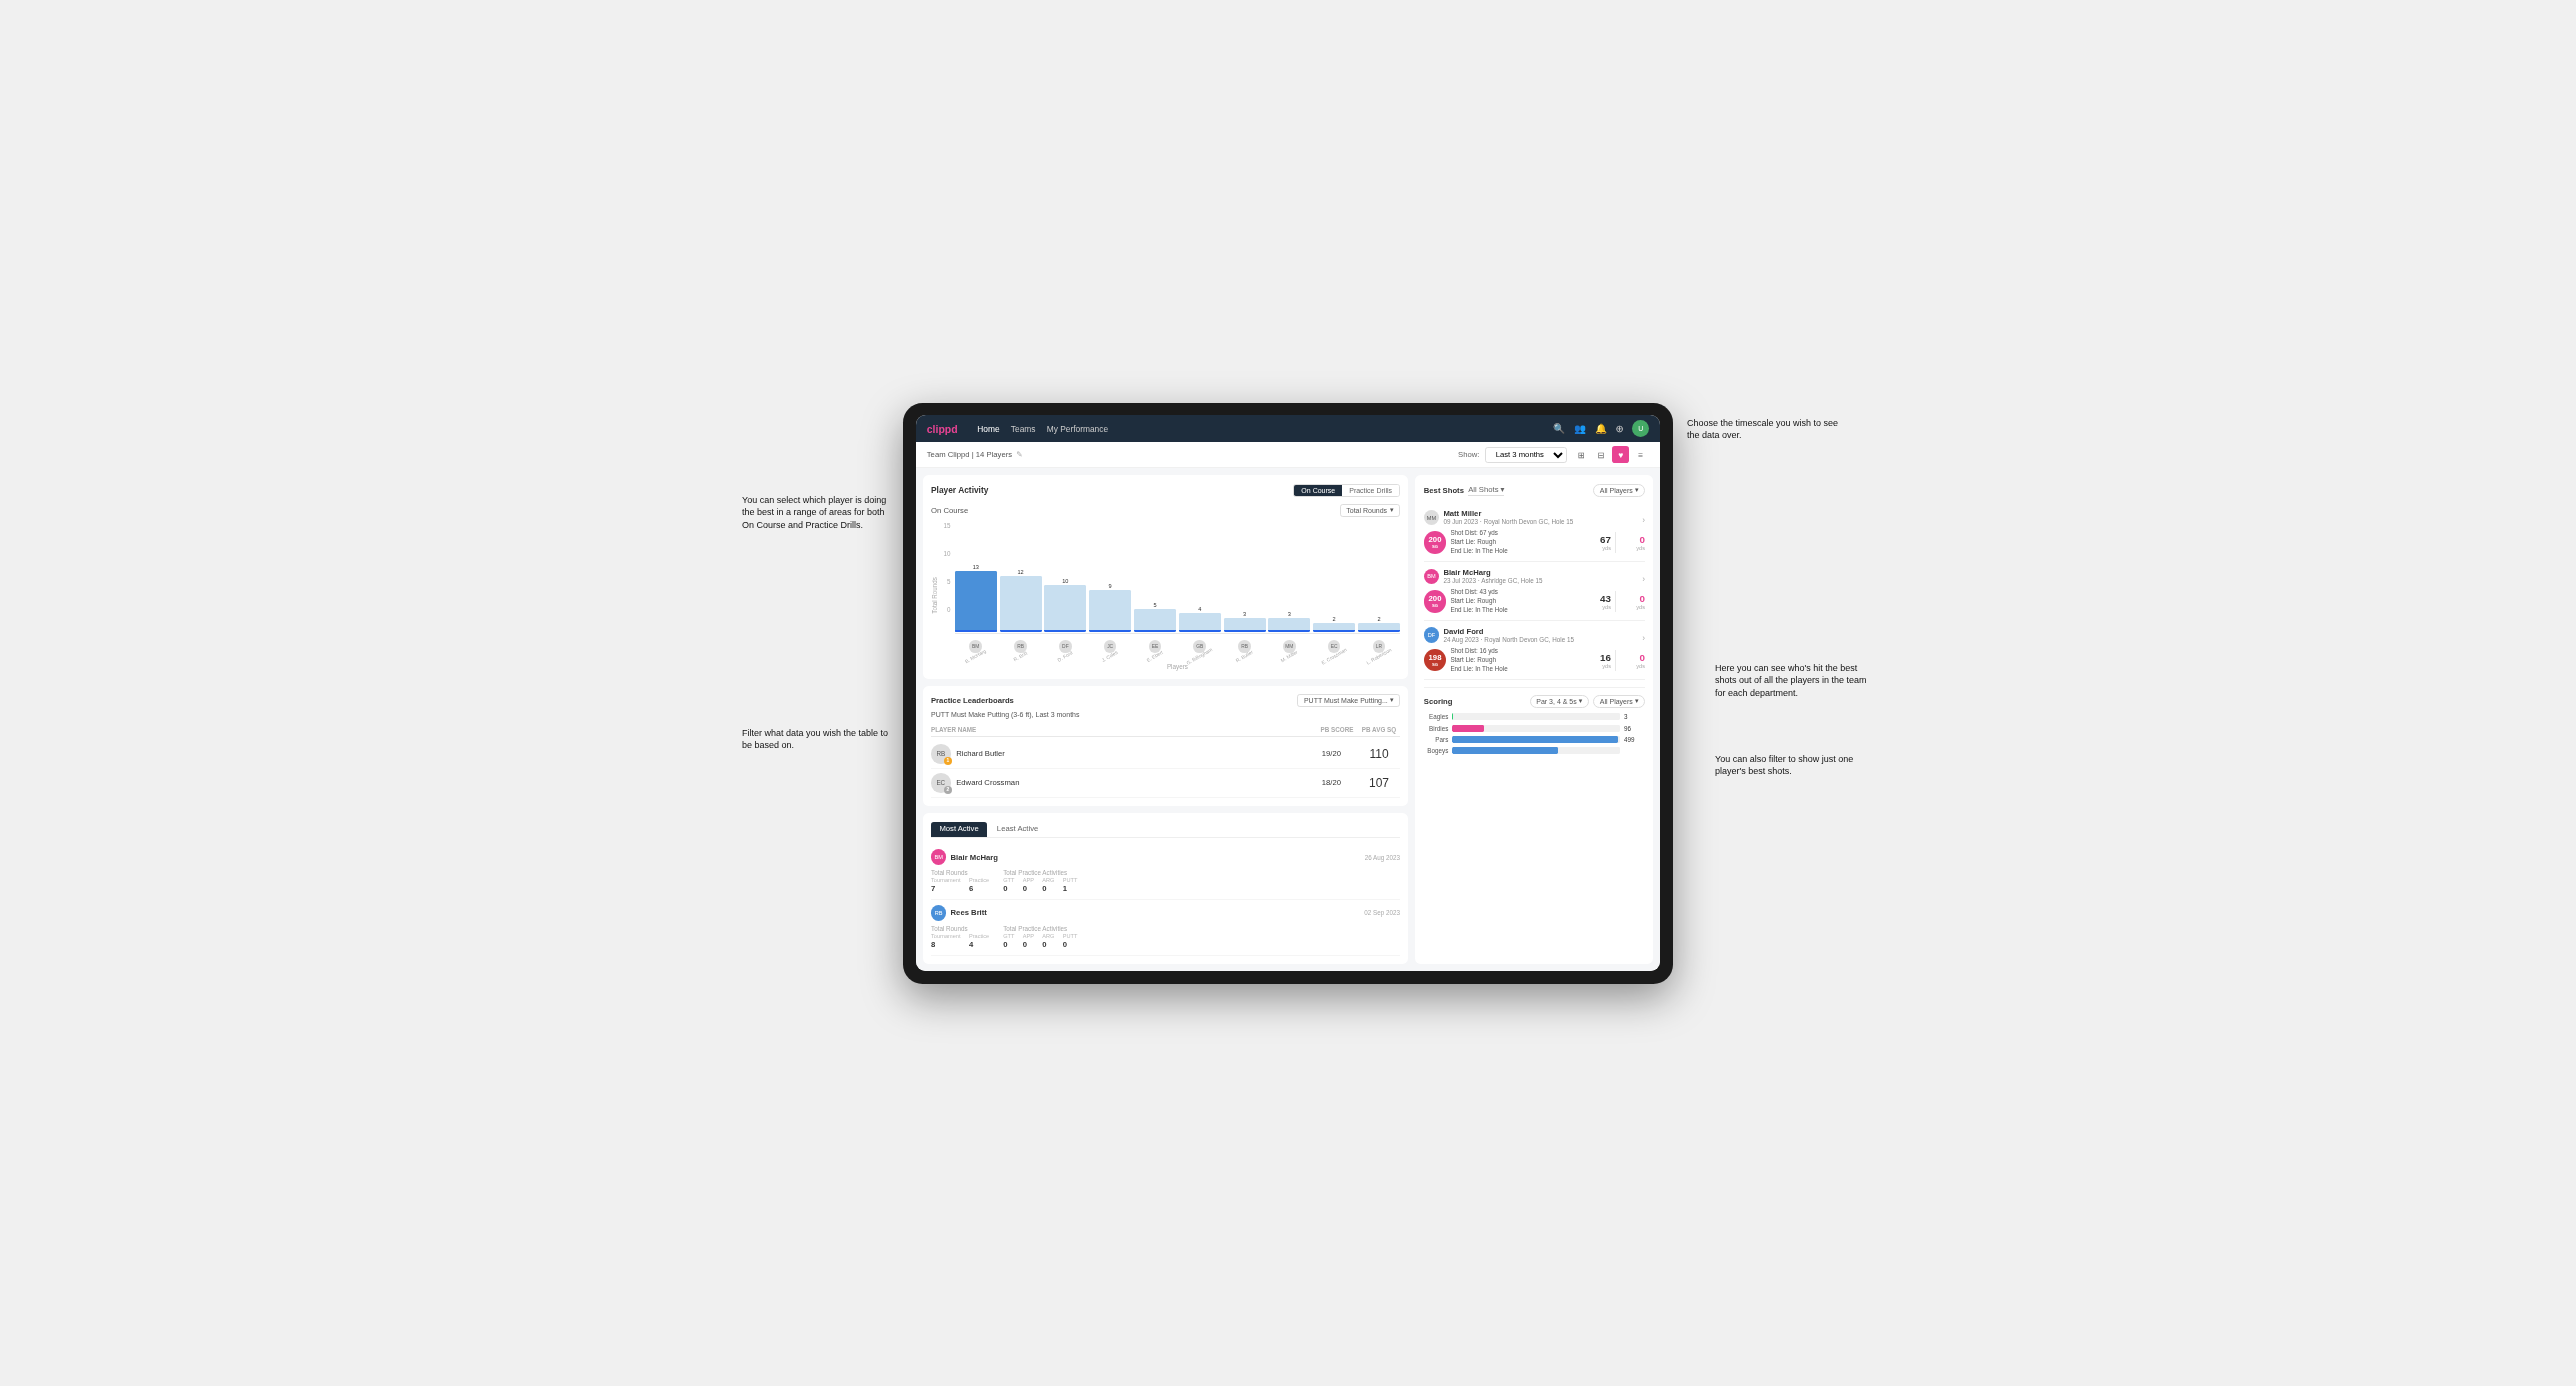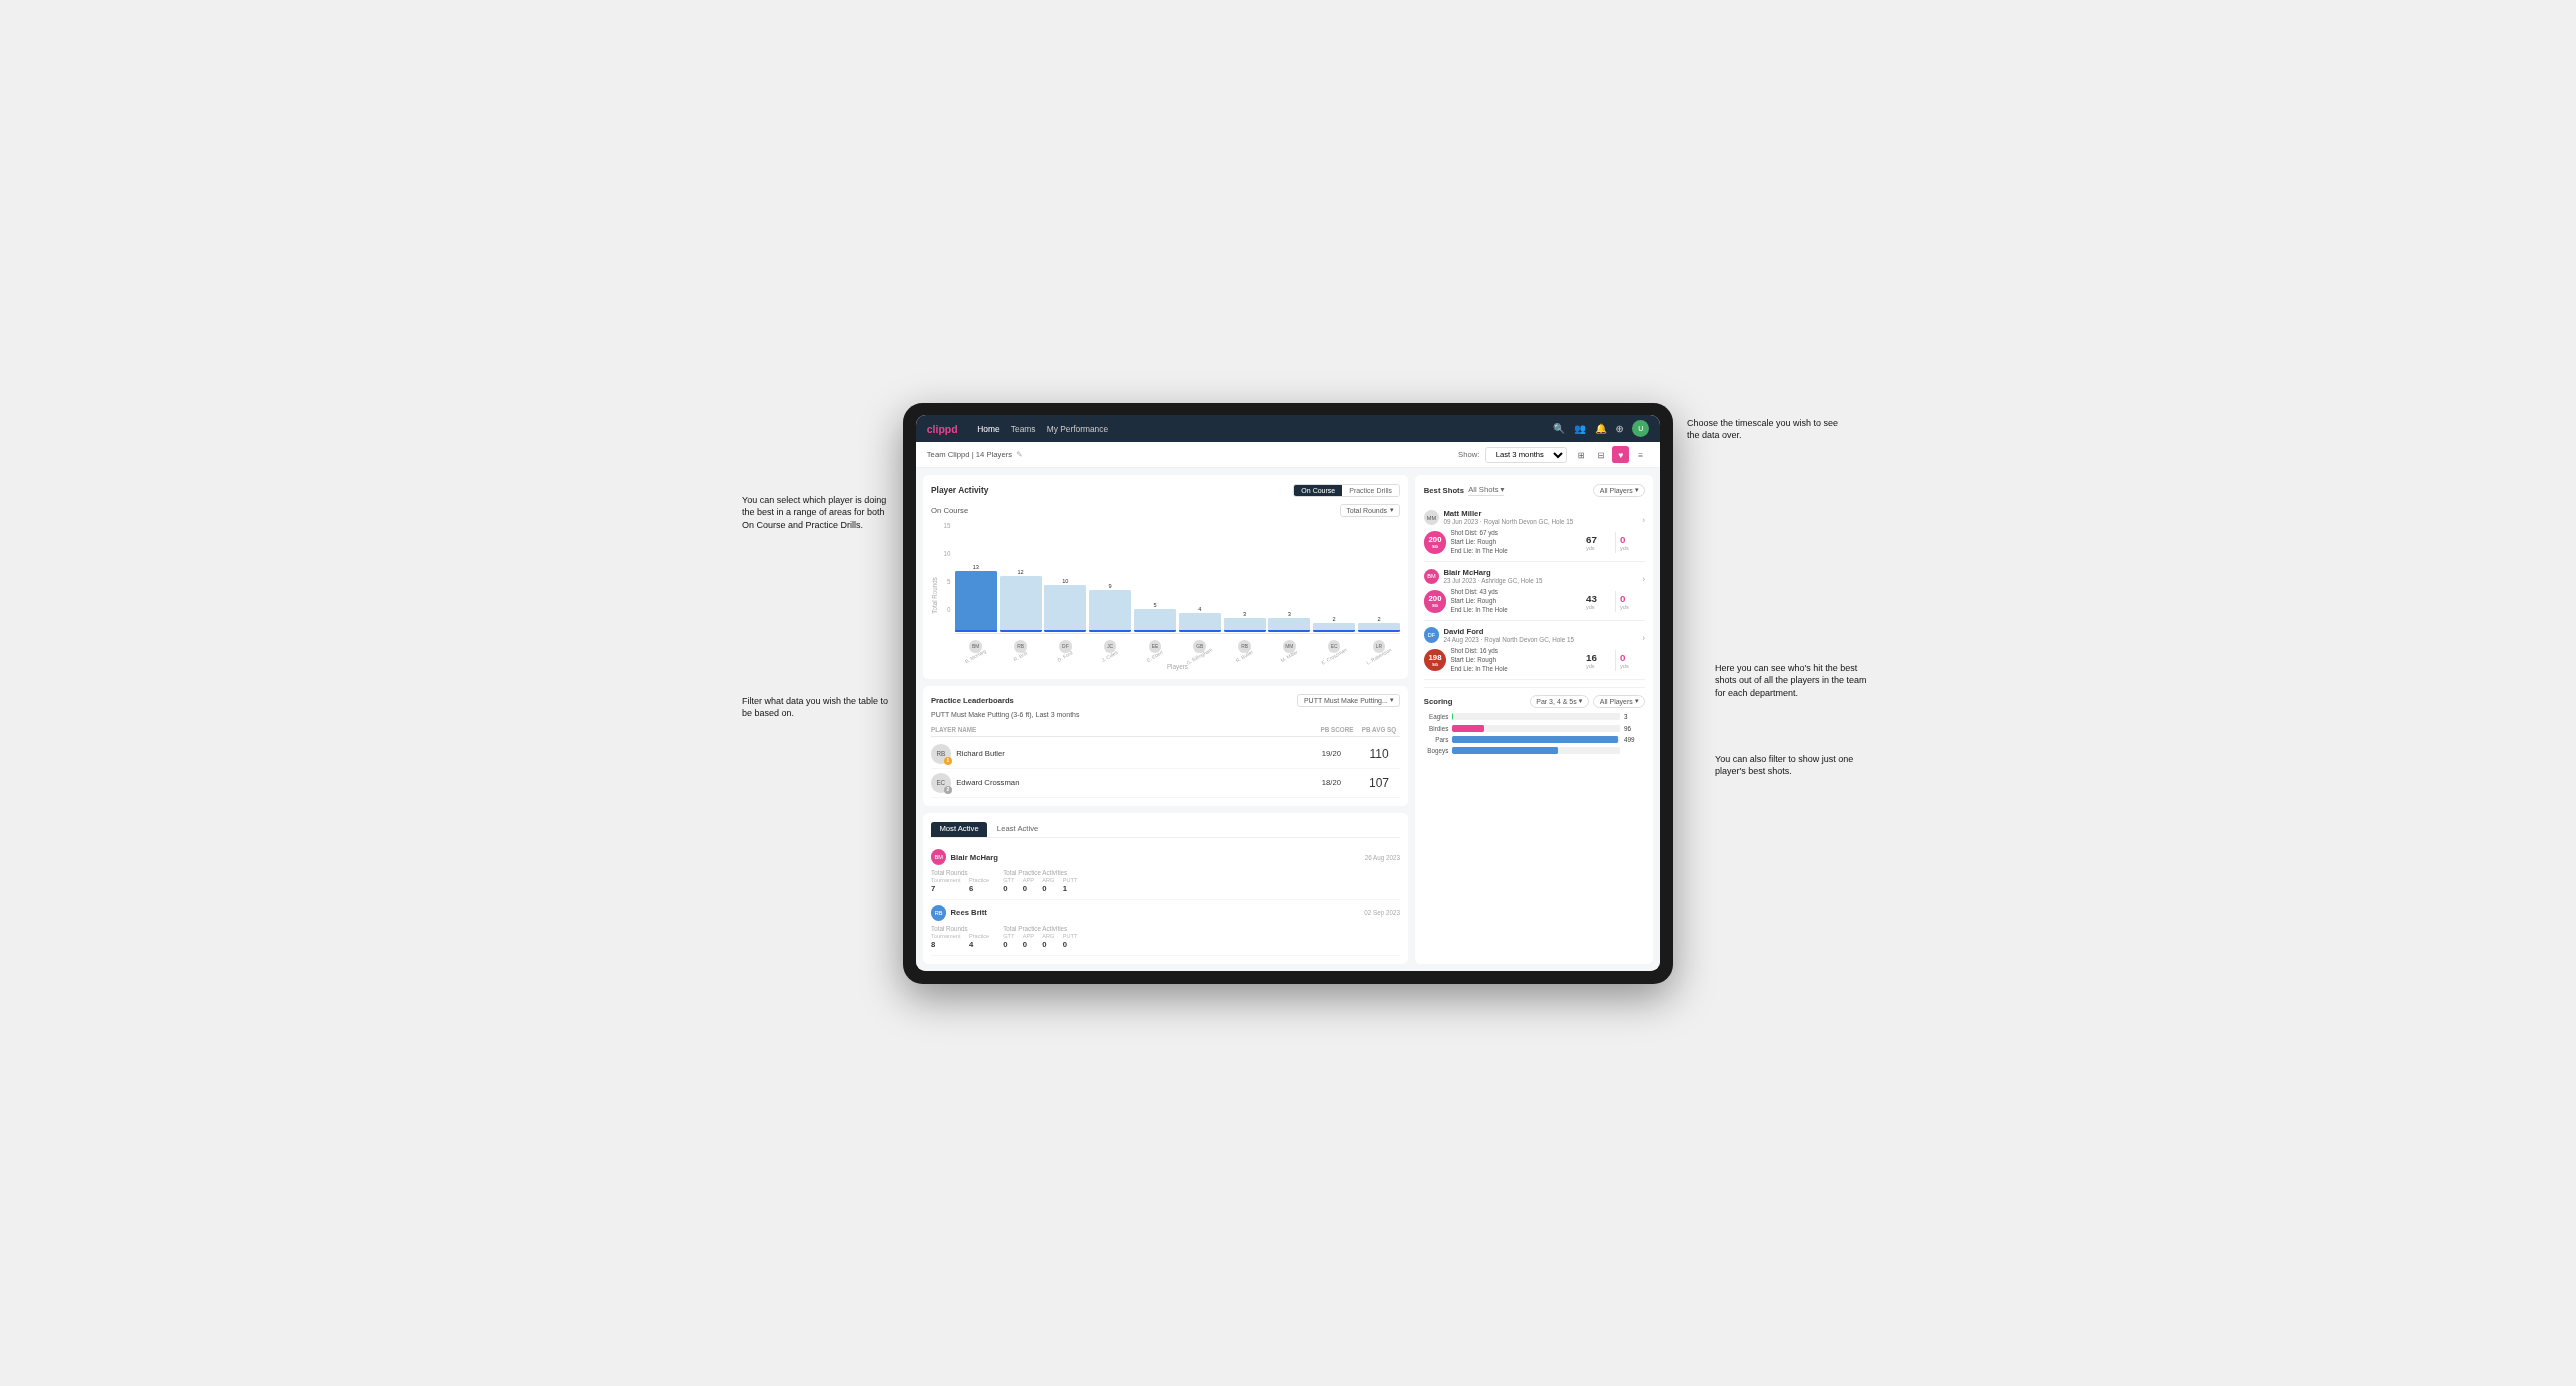--- a/index.html
+++ b/index.html
@@ -30,21 +30,21 @@
       top: 14px;
       right: -168px;
       text-align: left;
     }
     .annotation-left-1 {
       top: 91px;
       left: -161px;
       text-align: left;
     }
     .annotation-left-2 {
-      top: 292px;
+      top: 324px;
       left: -161px;
       text-align: left;
     }
     .annotation-right-1 {
       top: 259px;
       right: -196px;
       text-align: left;
     }
     .annotation-right-2 {
       top: 350px;
@@ -467,21 +467,21 @@
       font-size: 5.6px;
       font-weight: 700;
       flex-shrink: 0;
     }
     .shot-badge .badge-num { font-size: 7.7px; line-height: 1; }
     .shot-badge .badge-label { font-size: 4.2px; }
     .shot-text { font-size: 6.3px; color: #555; flex: 1; line-height: 1.4; }
     .shot-stat {
       display: flex;
       flex-direction: column;
-      align-items: flex-start;
+      align-items: flex-end;
       min-width: 25px;
     }
     .stat-value { font-size: 9.8px; font-weight: 700; color: #333; }
     .stat-unit { font-size: 5.6px; color: #aaa; }
     .stat-divider { width: 0.7px; height: 21px; background: #e8e8e8; }
     .stat-zero { color: #e84393; }
     .practice-header-row {
       display: flex;
       justify-content: space-between;
       align-items: center;

